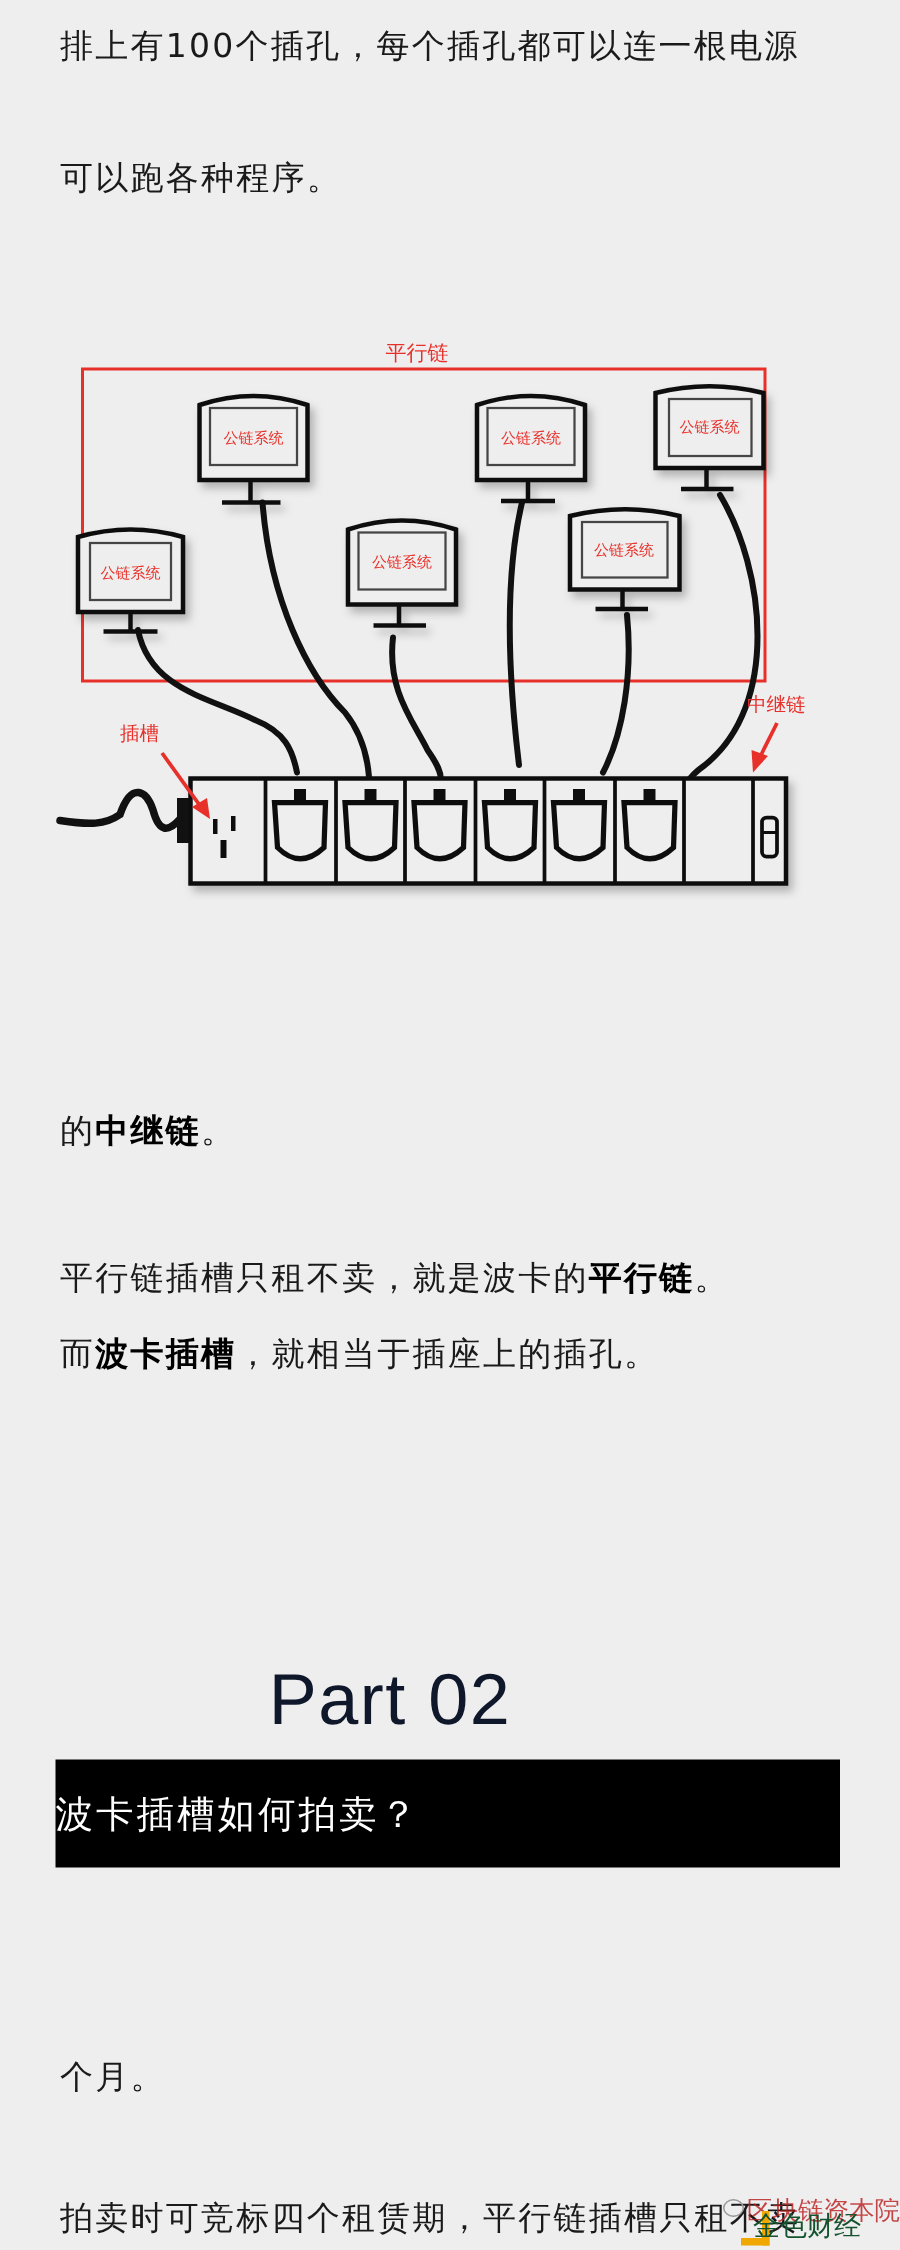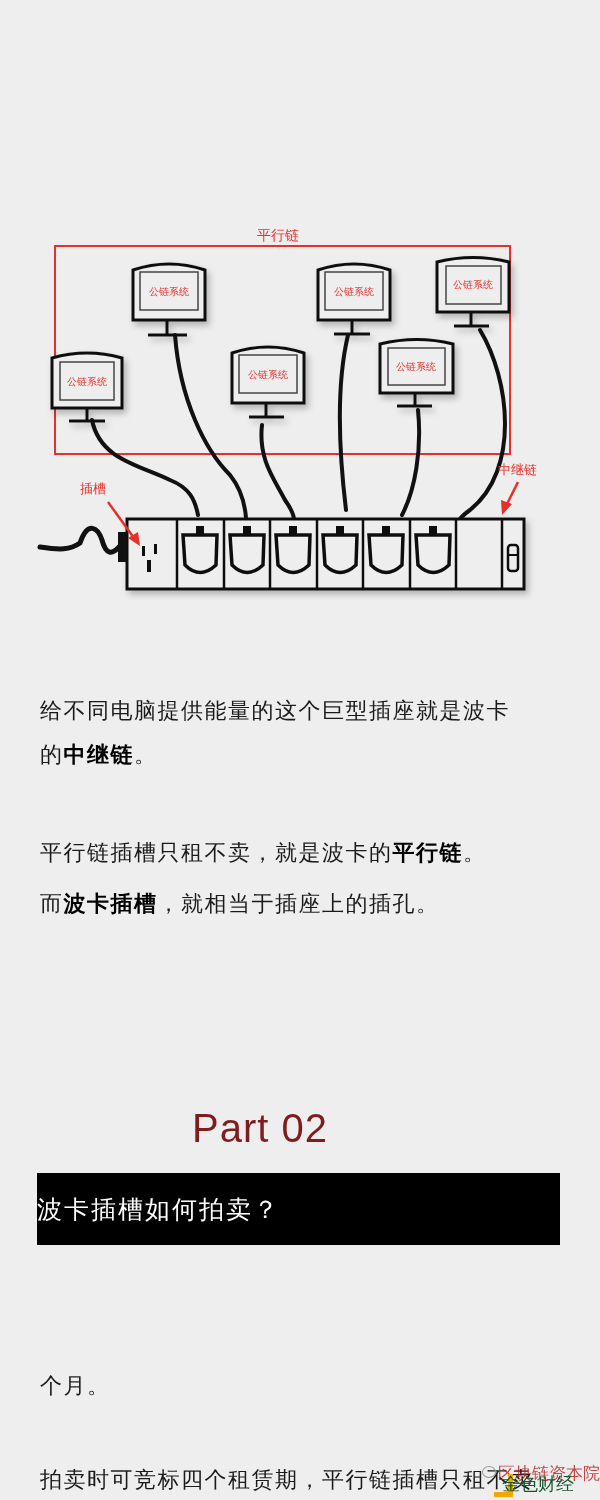--- a/index.html
+++ b/index.html
@@ -10,21 +10,21 @@
     color:#1a1a1a;
   }
   .para {
     position:absolute; left:40px; width:530px;
     font-size:22px; line-height:44px; letter-spacing:1.5px; margin:0;
   }
   .para b { font-weight:bold; color:#000; }
   .diagram { position:absolute; left:30px; top:210px; width:540px; height:390px; }
   .part-title {
     position:absolute; left:0; width:520px; top:1106px; text-align:center;
-    font-size:40px; font-family:"Liberation Sans", sans-serif; color:#7f1d1d; letter-spacing:1px;
+    font-size:48px; font-family:"Liberation Sans", sans-serif; color:#0f172a; letter-spacing:1px;
   }
   .banner {
     position:absolute; left:37px; top:1173px; width:523px; height:72px;
     background:#000; color:#fff; display:flex; align-items:center; justify-content:flex-start;
     font-size:25px; letter-spacing:2px;
   }
   .watermark {
     position:absolute; left:482px; top:1462px; height:34px; width:118px;
     font-size:17px; color:#777; white-space:nowrap;
   }
@@ -32,22 +32,23 @@
   .watermark .wm2 { position:absolute; left:20px; top:10px; color:#14532d; font-size:18px; }
   .watermark .logo { position:absolute; left:12px; top:12px; width:14px; height:18px;
     border-right:5px solid #f0a800; border-bottom:5px solid #f0a800; }
   .watermark .wechat { position:absolute; left:0; top:4px; width:12px; height:10px;
     border:1.5px solid #999; border-radius:50%; }
 </style>
 </head>
 <body>
 
 <p class="para" style="top:10px;">
+  <span>排上有100个插孔，每个插孔都可以连一根电源</span><br>
   <br>
-  <br>
+  <span>可以跑各种程序。</span>
 </p>
 
 <div class="diagram">
   <svg width="540" height="390" viewBox="0 0 540 390" xmlns="http://www.w3.org/2000/svg">
     <defs>
       <filter id="sh" x="-10%" y="-10%" width="130%" height="130%">
         <feDropShadow dx="3" dy="4" stdDeviation="3" flood-color="#000" flood-opacity="0.25"></feDropShadow>
       </filter>
     </defs>
 
@@ -154,21 +155,21 @@
     <text x="50" y="283" font-size="13" fill="#e8302a" font-family="DejaVu Sans, sans-serif">插槽</text>
     <line x1="78" y1="292" x2="104" y2="328" stroke="#e8302a" stroke-width="2.5"></line>
     <polygon points="110,336 98,328 108,322" fill="#e8302a"></polygon>
     <text x="468" y="264" font-size="13" fill="#e8302a" font-family="DejaVu Sans, sans-serif">中继链</text>
     <line x1="488" y1="272" x2="477" y2="294" stroke="#e8302a" stroke-width="2.5"></line>
     <polygon points="472,305 471,290 482,294" fill="#e8302a"></polygon>
   </svg>
 </div>
 
 <p class="para" style="top:689px;">
-  <span>给不同电脑提供能量的这个巨型插座就是波卡</span><br>
+  <br>
   <span>的</span><b>中继链</b><span>。</span>
 </p>
 
 <p class="para" style="top:831px;">
   <span>平行链插槽只租不卖，就是波卡的</span><b>平行链</b><span>。</span>
 </p>
 
 <p class="para" style="top:882px;">
   <span>而</span><b>波卡插槽</b><span>，就相当于插座上的插孔。</span>
 </p>

